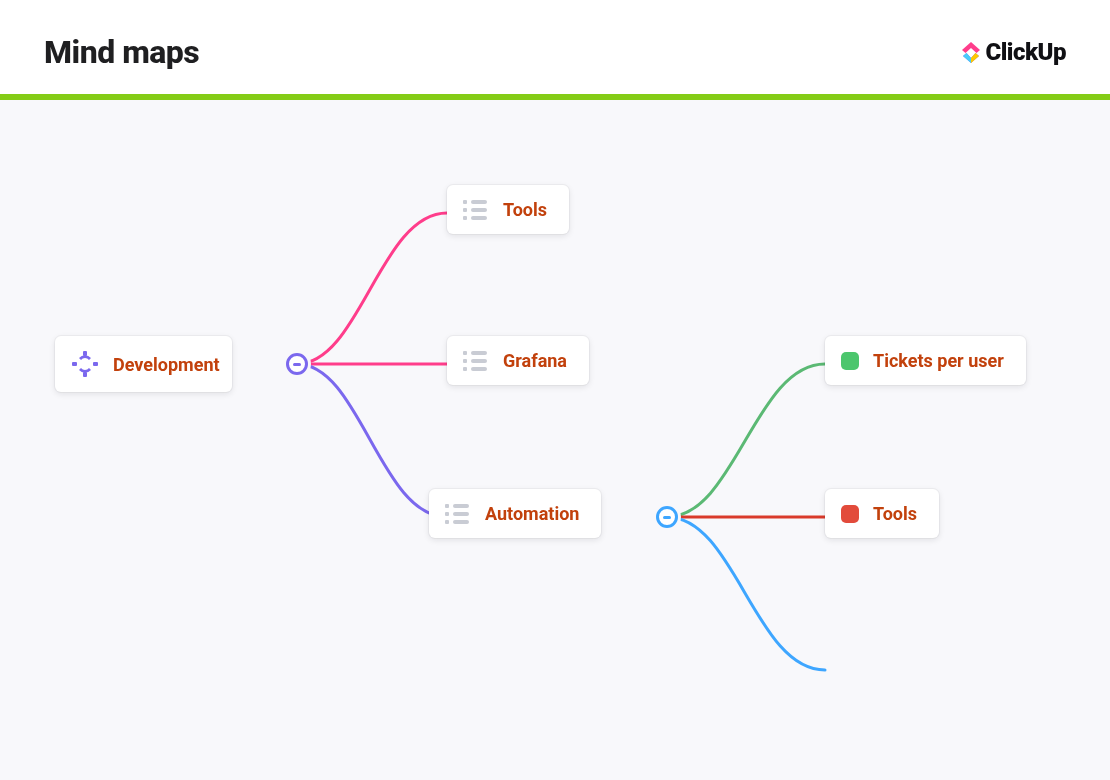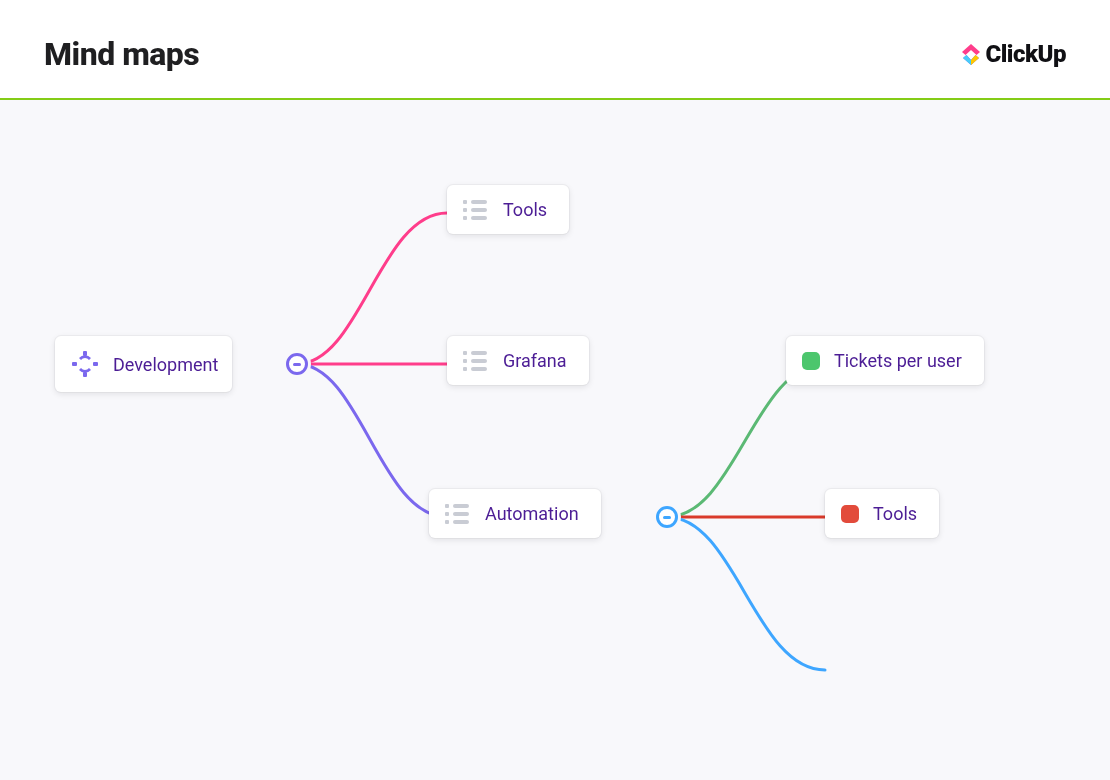--- a/index.html
+++ b/index.html
@@ -6,21 +6,21 @@
     margin: 0;
     padding: 0;
     width: 1110px;
     height: 780px;
     font-family: -apple-system, BlinkMacSystemFont, "Segoe UI", Roboto, Helvetica, Arial, sans-serif;
     background: #fff;
     overflow: hidden;
   }
   .header {
     height: 100px;
-    border-bottom: 2px solid #84cc16;
+    border-bottom: 6px solid #84cc16;
     display: flex;
     align-items: center;
     justify-content: space-between;
     padding: 10px 44px 0 44px;
     box-sizing: border-box;
     background: #fff;
   }
   .title {
     font-size: 32px;
     font-weight: 800;
@@ -59,22 +59,22 @@
     box-shadow: 0 2px 6px rgba(20,20,30,0.10), 0 0 0 1px rgba(20,20,30,0.04);
     display: flex;
     align-items: center;
     padding: 14px 22px 14px 16px;
     gap: 14px;
     box-sizing: border-box;
     cursor: pointer;
   }
   .node-label {
     font-size: 18px;
-    font-weight: 400;
-    color: #4c1d95;
+    font-weight: 700;
+    color: #c2410c;
     white-space: nowrap;
   }
   .list-icon {
     width: 26px;
     height: 20px;
     display: flex;
     flex-direction: column;
     justify-content: space-between;
   }
   .list-icon .row {
@@ -221,21 +221,21 @@
       <span class="row">
           <span class="dot"></span>
           <span class="bar"></span>
         </span>
     </span>
     <span class="node-label">Automation</span>
   </div>
 
   <div class="toggle blue" style="left:656px; top:406px;"></div>
 
-  <div class="node" style="left:786px; top:236px;">
+  <div class="node" style="left:825px; top:236px;">
     <span class="status-sq" style="background:#4cc66d;"></span>
     <span class="node-label">Tickets per user</span>
   </div>
 
   <div class="node" style="left:825px; top:389px;">
     <span class="status-sq" style="background:#e24b3b;"></span>
     <span class="node-label">Tools</span>
   </div>
 
 

